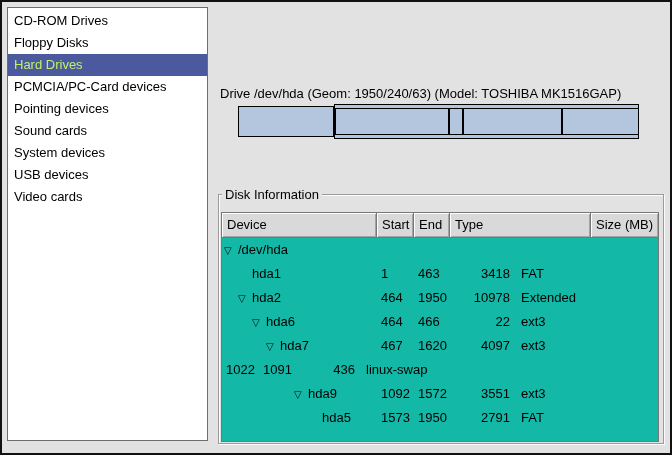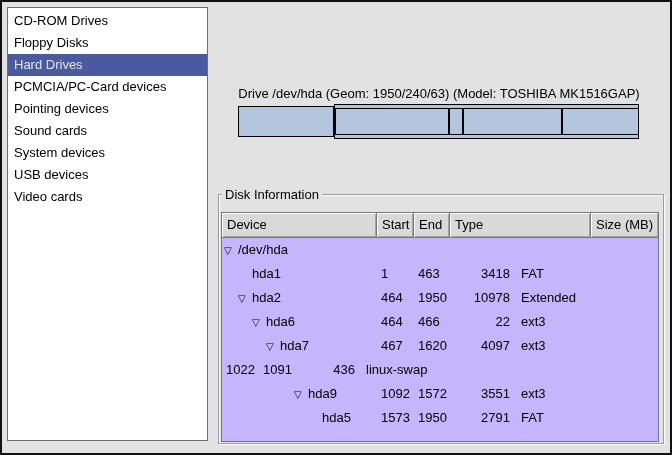--- a/index.html
+++ b/index.html
@@ -27,27 +27,27 @@
     overflow:hidden;
   }
   .sidebar .item {
     height:22px; line-height:22px;
     padding-left:6px;
     white-space:nowrap;
     cursor:default;
   }
   .sidebar .item.selected {
     background:var(--sel-bg, #4b5a9e);
-    color:#e5e5e5;
+    color:#bef264;
   }
 
   
   .drive-title {
     position:absolute; left:218px; top:84px; width:438px;
-    text-align:center;
+    text-align:left;
     white-space:nowrap;
   }
   .partition-bar {
     position:absolute; left:236px; top:102px;
     width:401px; height:35px;
   }
   .partition-bar .seg {
     position:absolute;
     background:var(--part-fill, #b4c5de);
     border:1px solid #000;
@@ -67,21 +67,21 @@
     position:absolute; left:220px; top:185px;
     background:var(--win-bg, #e2e2e2);
     padding:0 3px;
     line-height:15px;
   }
 
   
   .table {
     position:absolute; left:219px; top:210px;
     width:438px; height:230px;
-    background:#c4b5fd;
+    background:#14b8a6;
     border:1px solid #777;
     overflow:hidden;
   }
   .thead { display:flex; height:25px; }
   .th {
     background:#d9d9d9;
     border-right:1px solid #777;
     border-bottom:1px solid #777;
     box-shadow: inset 1px 1px 0 #ffffff, inset -1px -1px 0 #a3a3a3;
     padding-left:5px;

